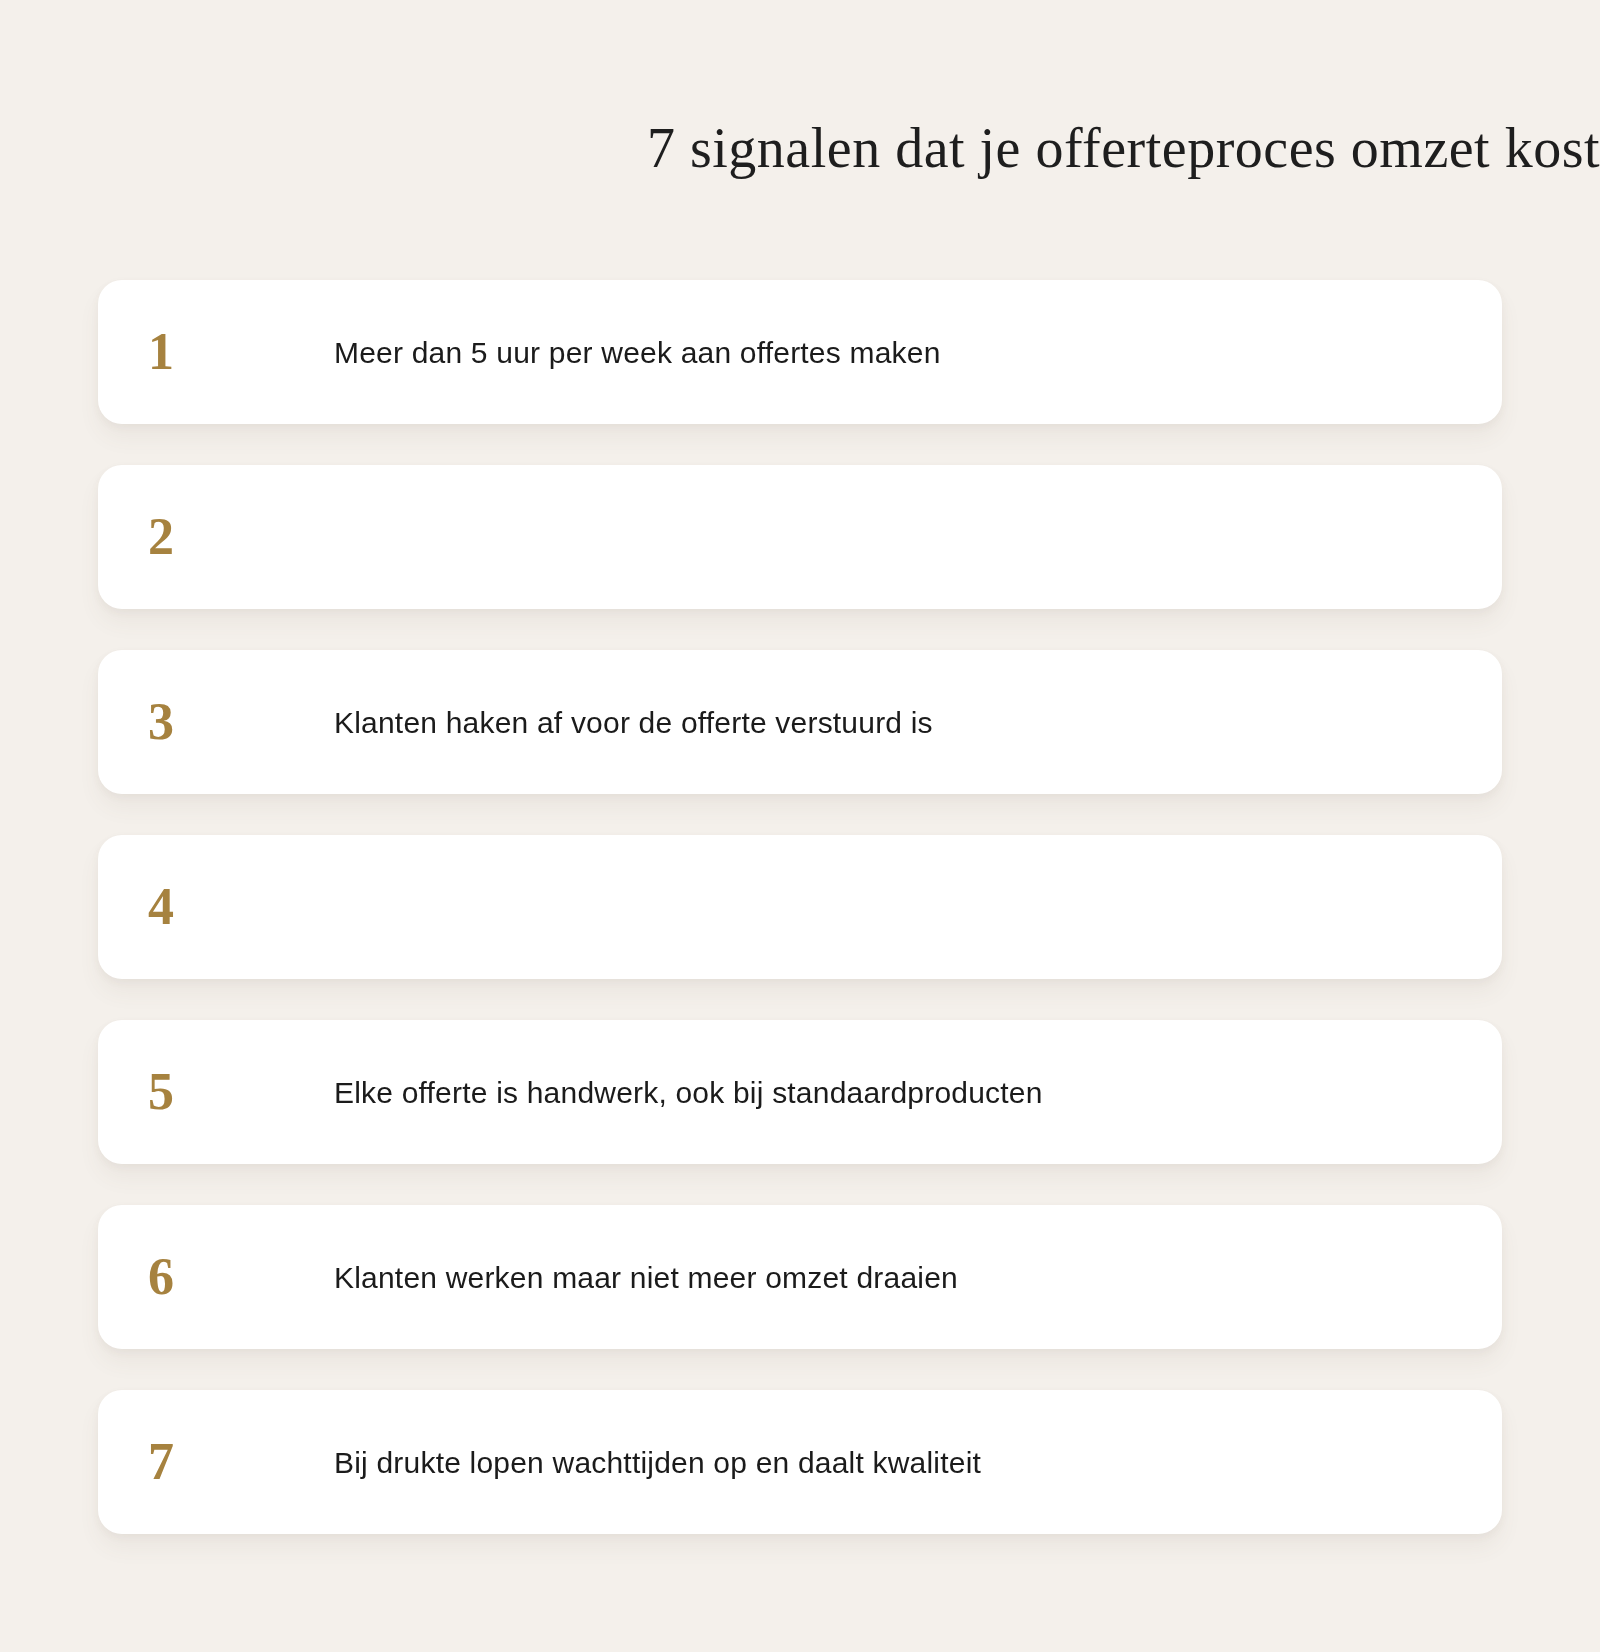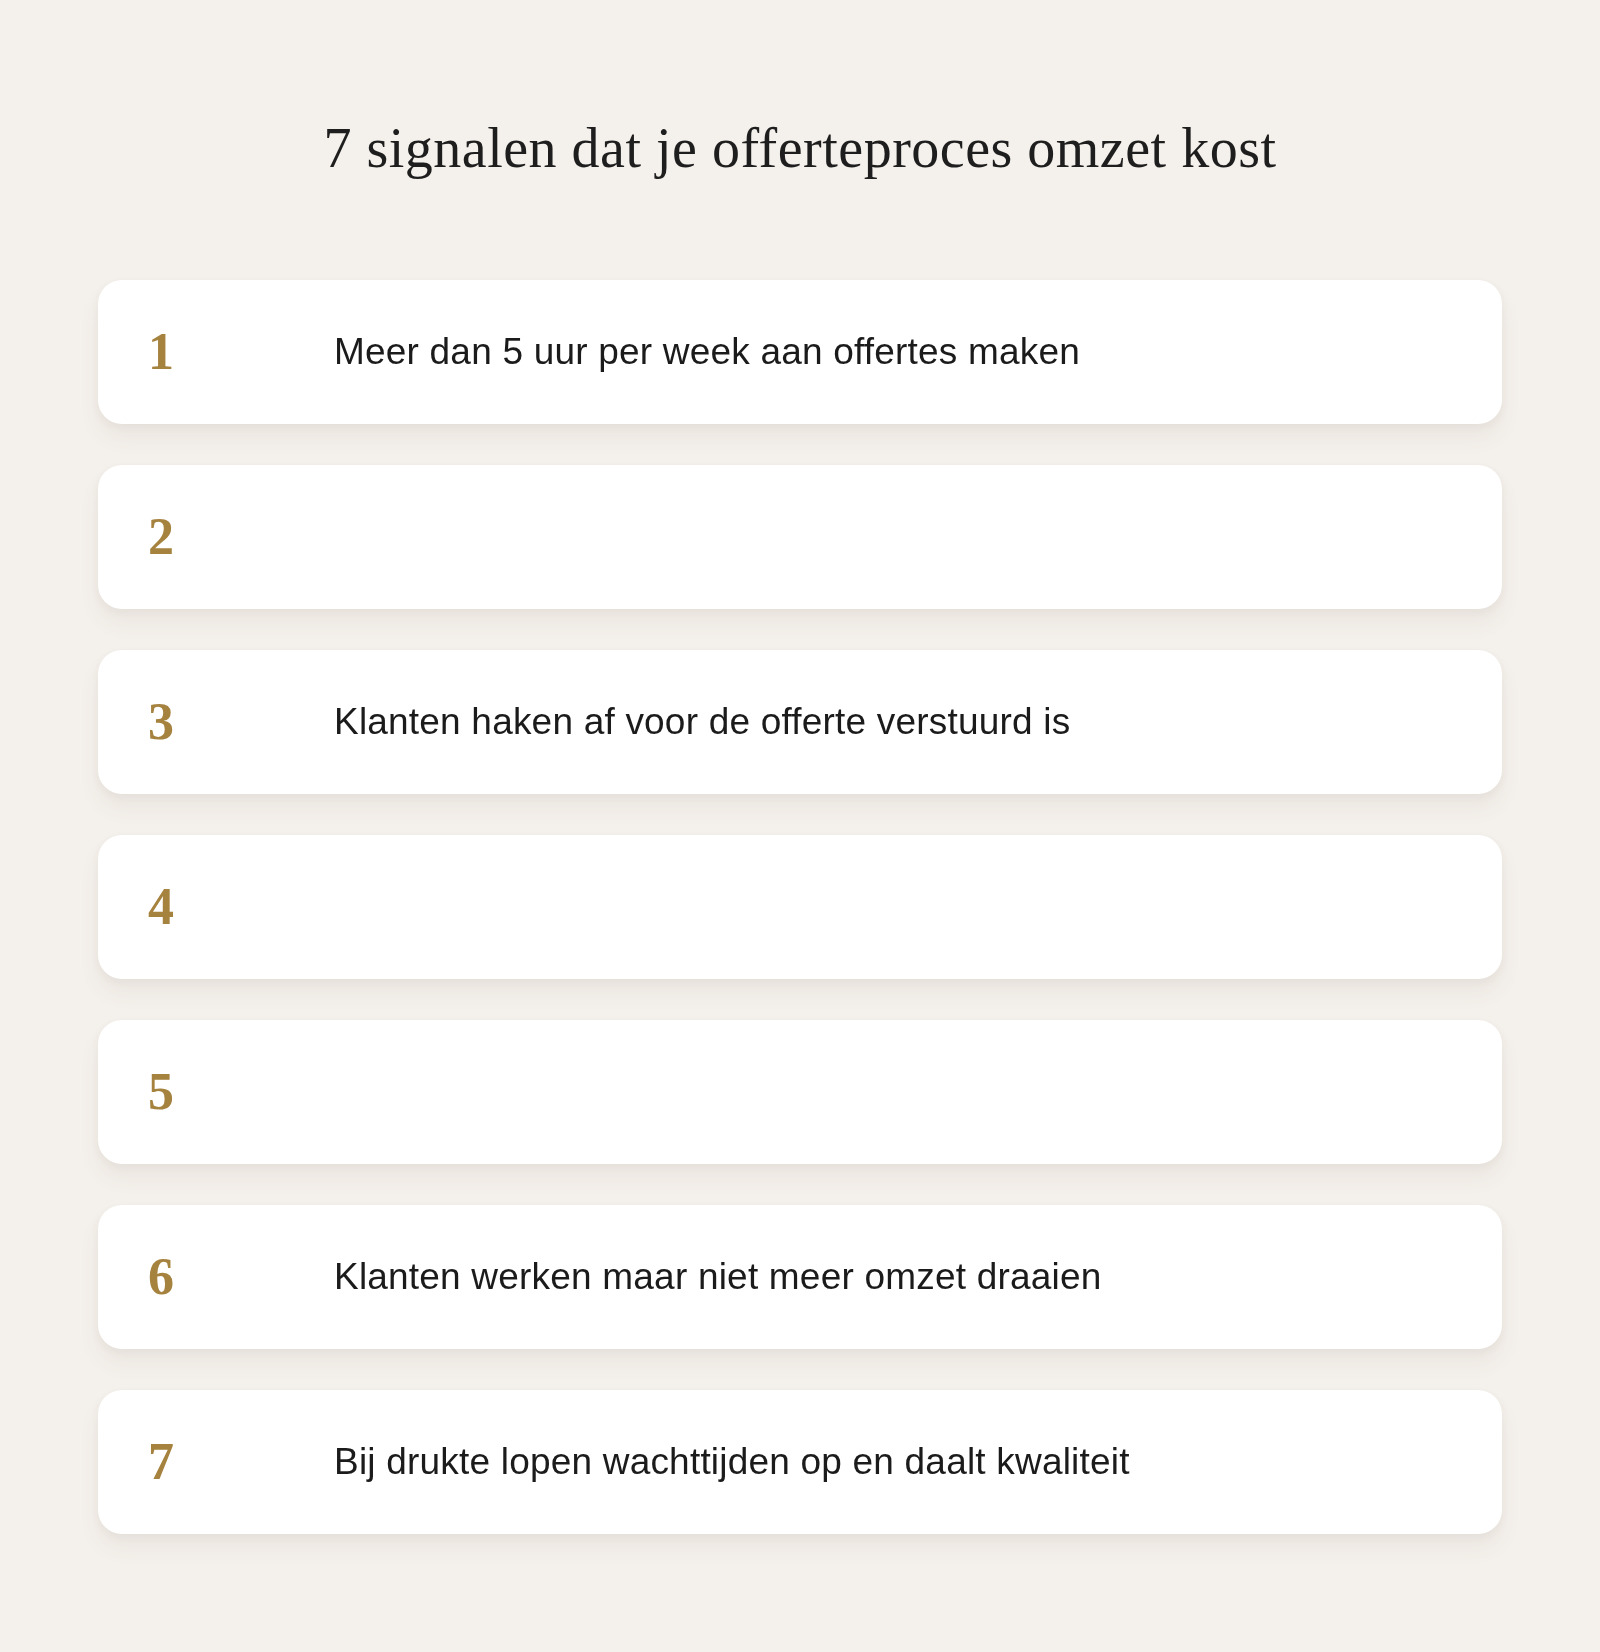--- a/index.html
+++ b/index.html
@@ -22,21 +22,21 @@
     width:1600px;
     height:1652px;
     padding-top:116px;
   }
   .title{
     font-family:"Liberation Serif", serif;
     font-weight:400;
     font-size:56px;
     line-height:1.15;
     color:var(--title);
-    text-align:center;
+    text-align:right;
     letter-spacing:0.5px;
   }
   .cards{
     margin:100px 98px 0 98px;
   }
   .card{
     height:144px;
     background:var(--card);
     border-radius:24px;
     margin-bottom:41px;
@@ -50,21 +50,21 @@
     font-weight:700;
     font-size:52px;
     color:var(--accent);
     width:46px;
     margin-left:40px;
     text-align:center;
     flex:0 0 auto;
     line-height:1;
   }
   .label{
-    font-size:37px;
+    font-size:30px;
     color:var(--text);
     margin-left:150px;
     letter-spacing:0.2px;
     line-height:1.25;
   }
 </style>
 </head>
 <body>
 
 <div class="page">
@@ -83,20 +83,21 @@
     <div class="num">3</div>
     <div class="label">Klanten haken af voor de offerte verstuurd is</div>
   </div>
 
   <div class="card">
     <div class="num">4</div>
   </div>
 
   <div class="card">
     <div class="num">5</div>
+    <div class="label">Elke offerte is handwerk, ook bij standaardproducten</div>
   </div>
 
   <div class="card">
     <div class="num">6</div>
     <div class="label">Klanten werken maar niet meer omzet draaien</div>
   </div>
 
   <div class="card">
     <div class="num">7</div>
     <div class="label">Bij drukte lopen wachttijden op en daalt kwaliteit</div>

